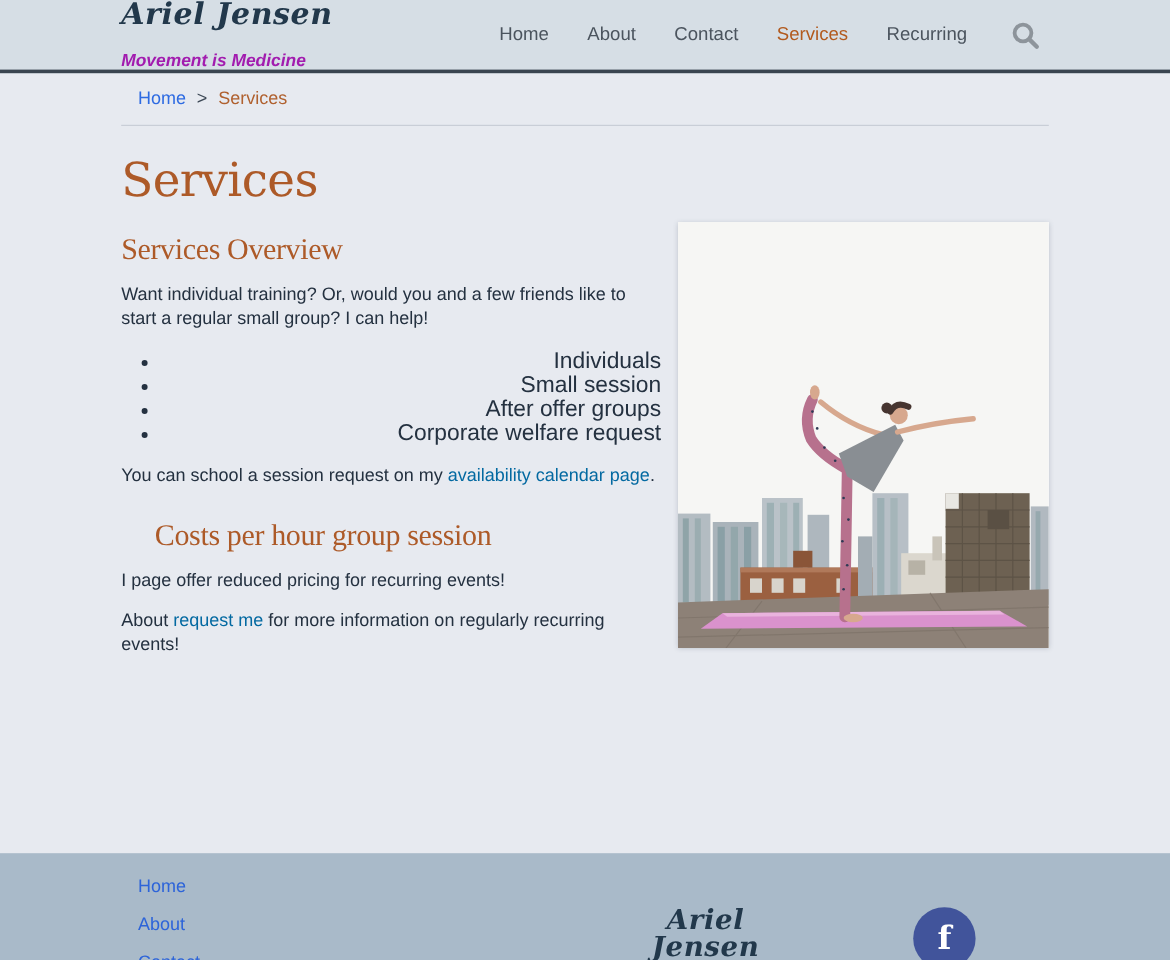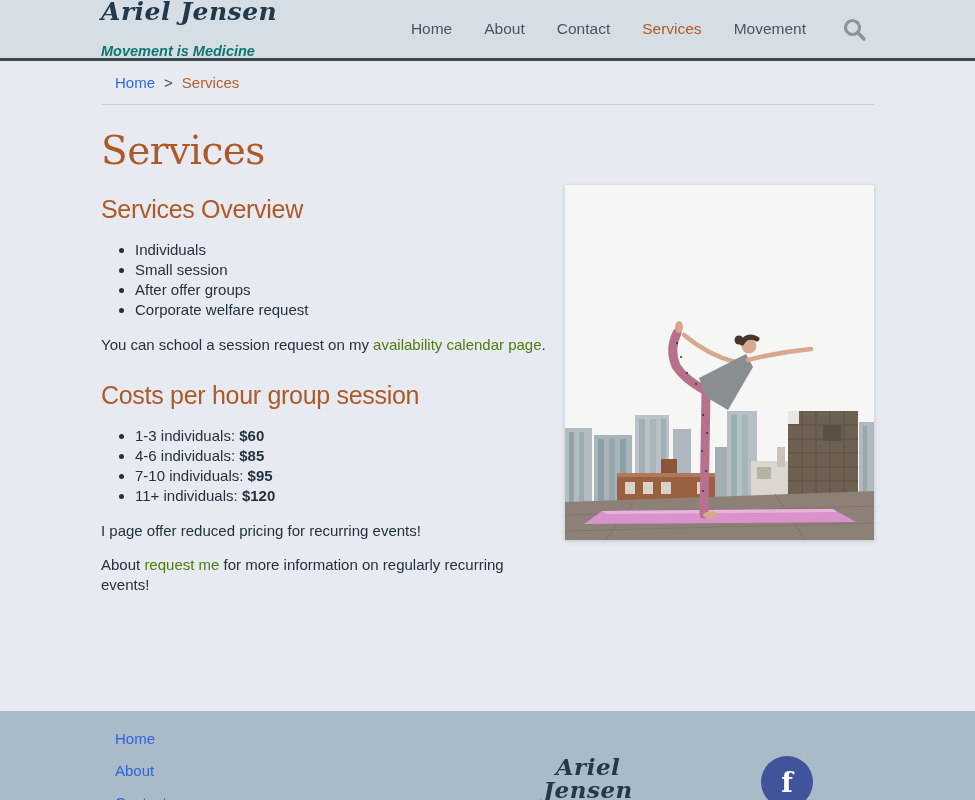--- a/index.html
+++ b/index.html
@@ -26,21 +26,21 @@
     font-style:italic;
     font-weight:bold;
     font-size:25px;
     color:#22384b;
     letter-spacing:.5px;
   }
   .logo .logo-tagline {
     font-style:italic;
     font-weight:bold;
     font-size:14.5px;
-    color:#0f766e;
+    color:#a21caf;
     margin-top:20px;
   }
   .main-nav {
     margin-left:auto;
     display:flex;
     align-items:center;
     gap:32px;
     font-size:15.5px;
   }
   .main-nav a { text-decoration:none; color:#4b545e; cursor:pointer; }
@@ -68,32 +68,32 @@
     font-family:"DejaVu Serif", serif;
     font-weight:500;
     font-size:39px;
     color:#ad5a28;
     margin-top:23px;
     letter-spacing:-0.5px;
   }
   .two-col { display:flex; gap:14px; margin-top:12px; align-items:flex-start; }
   .col-text { width:450px; flex:0 0 450px; }
   h2.sec-heading {
-    font-family:Liberation Sans, sans-serif;
+    font-family:Liberation Serif, serif;
     font-weight:500;
     font-size:25px;
     color:#ad5a28;
     margin:10px 0 13px;
     letter-spacing:-0.3px;
   }
-  h2.sec-heading.mt { margin-top:26px; }
+  h2.sec-heading.mt { margin-top:26px;margin-left:28px; }
   .col-text p { font-size:15px; line-height:20px; margin-bottom:14px; color:#243140; }
   .col-text ul { margin:16px 0 15px; padding-left:34px; }
-  .col-text li { font-size:15px; line-height:20px; color:#243140; }
-  .col-text a { color:#4d7c0f; text-decoration:none;text-align:center; }
+  .col-text li { font-size:19px; line-height:20px; color:#243140;text-align:right; }
+  .col-text a { color:#0369a1; text-decoration:none;text-align:center; }
   .price { font-weight:bold; }
 
   
   .photo-frame {
     width:309px;
     height:355px;
     background:#fff;
     box-shadow:0 1px 4px rgba(60,70,90,.25);
   }
   .photo-frame svg { display:block; }
@@ -138,21 +138,21 @@
 <header class="site-header">
   <div class="logo">
     <div class="logo-name">Ariel Jensen</div>
     <div class="logo-tagline">Movement is Medicine</div>
   </div>
   <nav class="main-nav">
     <a>Home</a>
     <a>About</a>
     <a>Contact</a>
     <a class="active">Services</a>
-    <a>Movement</a>
+    <a>Recurring</a>
     <button class="search-btn">
       <span>
         <svg width="25" height="25" viewBox="0 0 25 25" fill="none">
           <circle cx="10.5" cy="10.5" r="7" stroke="#8d949b" stroke-width="3.2"></circle>
           <line x1="15.8" y1="15.8" x2="22" y2="22" stroke="#8d949b" stroke-width="3.6" stroke-linecap="round"></line>
         </svg>
       </span>
     </button>
   </nav>
 </header>
@@ -163,35 +163,30 @@
   <span class="breadcrumb-current">Services</span>
 </div>
 
 <main class="content">
   <h1 class="page-title">Services</h1>
 
   <div class="two-col">
     <div class="col-text">
 
       <h2 class="sec-heading">Services Overview</h2>
+      <p>Want individual training? Or, would you and a few friends like to start a regular small group? I can help!</p>
       <ul>
         <li>Individuals</li>
         <li>Small session</li>
         <li>After offer groups</li>
         <li>Corporate welfare request</li>
       </ul>
       <p><span>You can school a session request on my </span><a>availability calendar page</a><span>.</span></p>
 
       <h2 class="sec-heading mt">Costs per hour group session</h2>
-      <ul>
-        <li><span>1-3 individuals: </span><span class="price">$60</span></li>
-        <li><span>4-6 individuals: </span><span class="price">$85</span></li>
-        <li><span>7-10 individuals: </span><span class="price">$95</span></li>
-        <li><span>11+ individuals: </span><span class="price">$120</span></li>
-      </ul>
 
       <p>I page offer reduced pricing for recurring events!</p>
       <p><span>About </span><a>request me</a><span> for more information on regularly recurring events!</span></p>
 
     </div>
 
     <div class="photo-frame">
       <svg width="309" height="355" viewBox="0 0 309 355">
 
         <rect width="309" height="355" fill="#f6f6f4"></rect>

